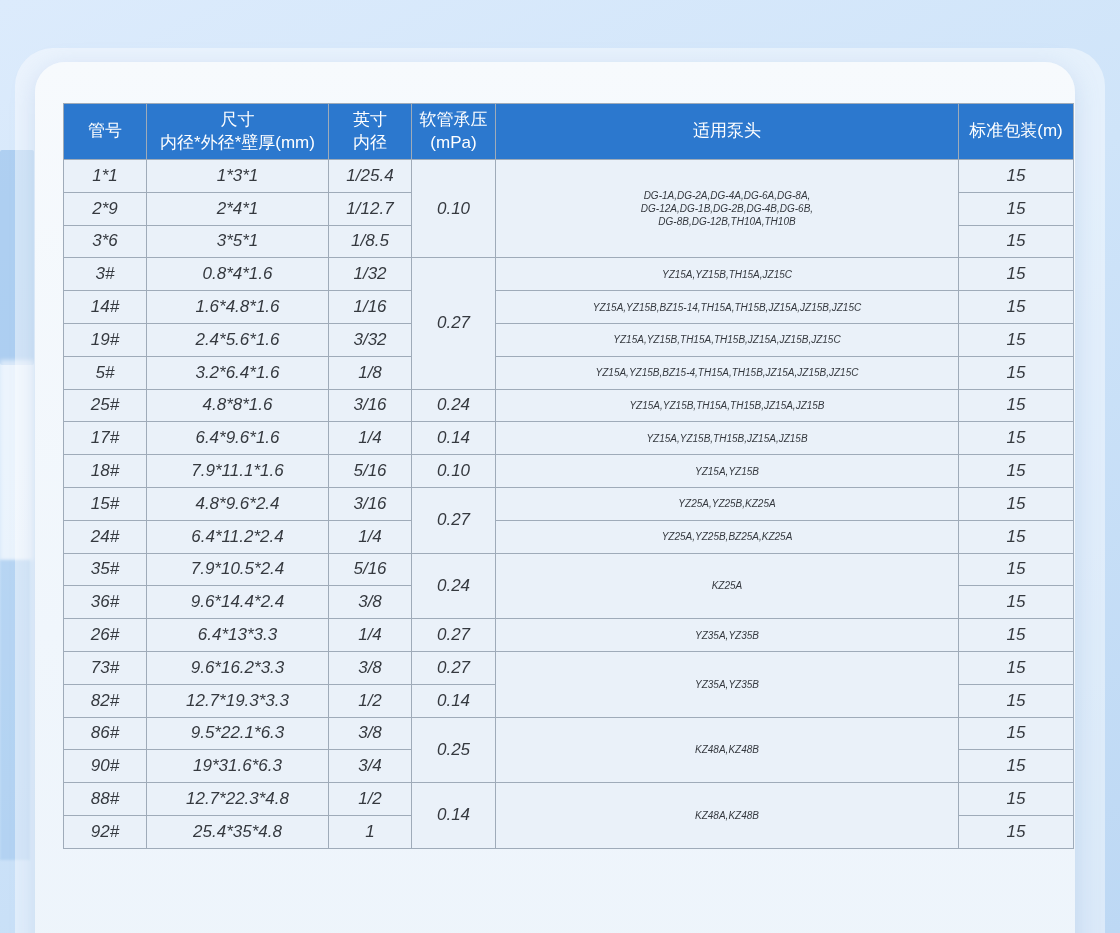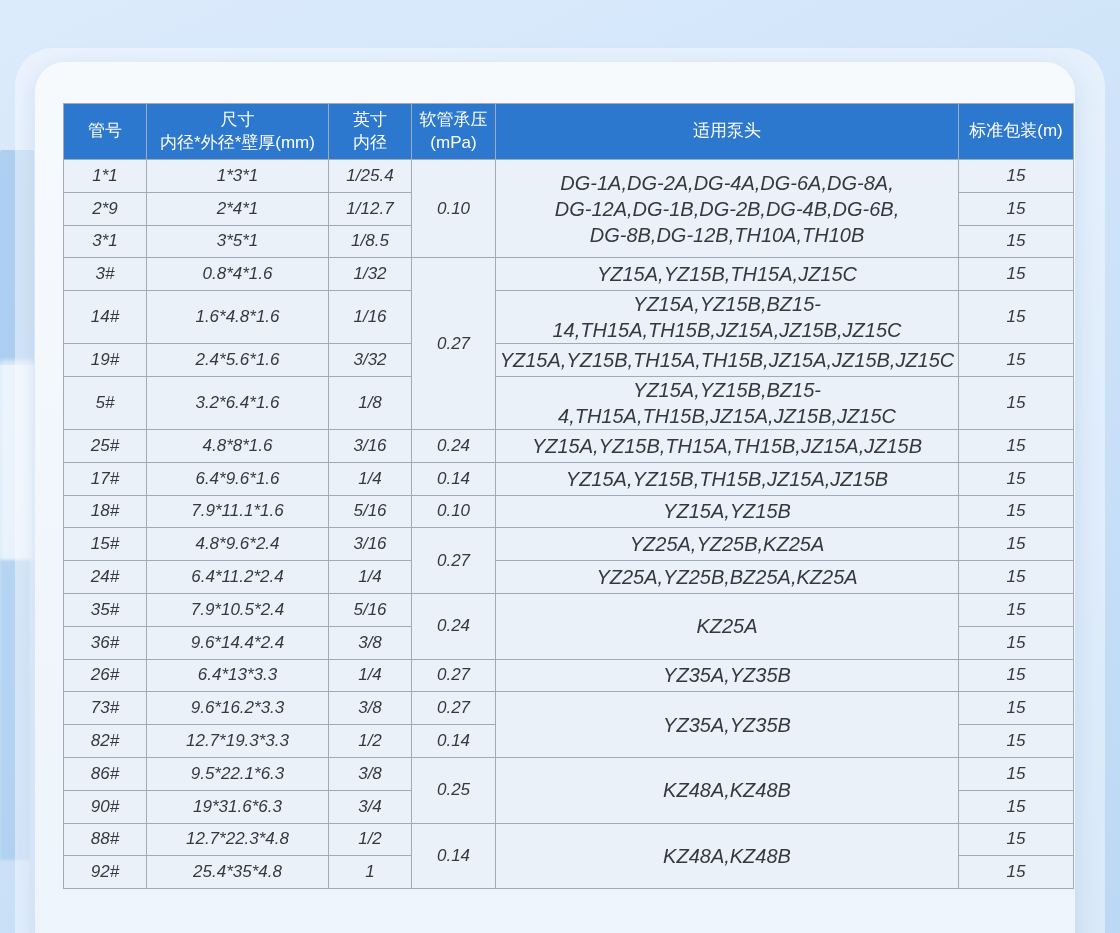--- a/index.html
+++ b/index.html
@@ -38,21 +38,21 @@
   }
   .spec-table thead tr{height:56px;}
   .spec-table tbody tr{height:32.8px;font-style:italic;}
   .spec-table th{
     background:#2c78ce;color:#ffffff;font-weight:400;
     font-size:17px;line-height:1.35;
   }
   .spec-table td{
     background:#eaf1f9;color:#35393f;font-size:17px;line-height:1.3;
   }
-  .spec-table td.c4{font-size:20px;}
+  .spec-table td.c4{font-size:10px;}
 </style>
 </head>
 <body>
 
 <div class="deco deco-1"></div>
 <div class="deco deco-2"></div>
 <div class="deco deco-3"></div>
 
 <div class="back-card"></div>
 <div class="card"></div>
@@ -90,21 +90,21 @@
 DG-8B,DG-12B,TH10A,TH10B</td>
         <td class="c5">15</td>
       </tr>
       <tr>
         <td class="c0">2*9</td>
         <td class="c1">2*4*1</td>
         <td class="c2">1/12.7</td>
         <td class="c5">15</td>
       </tr>
       <tr>
-        <td class="c0">3*1</td>
+        <td class="c0">3*6</td>
         <td class="c1">3*5*1</td>
         <td class="c2">1/8.5</td>
         <td class="c5">15</td>
       </tr>
       <tr>
         <td class="c0">3#</td>
         <td class="c1">0.8*4*1.6</td>
         <td class="c2">1/32</td>
         <td rowspan="4" class="c3">0.27</td>
         <td class="c4">YZ15A,YZ15B,TH15A,JZ15C</td>

